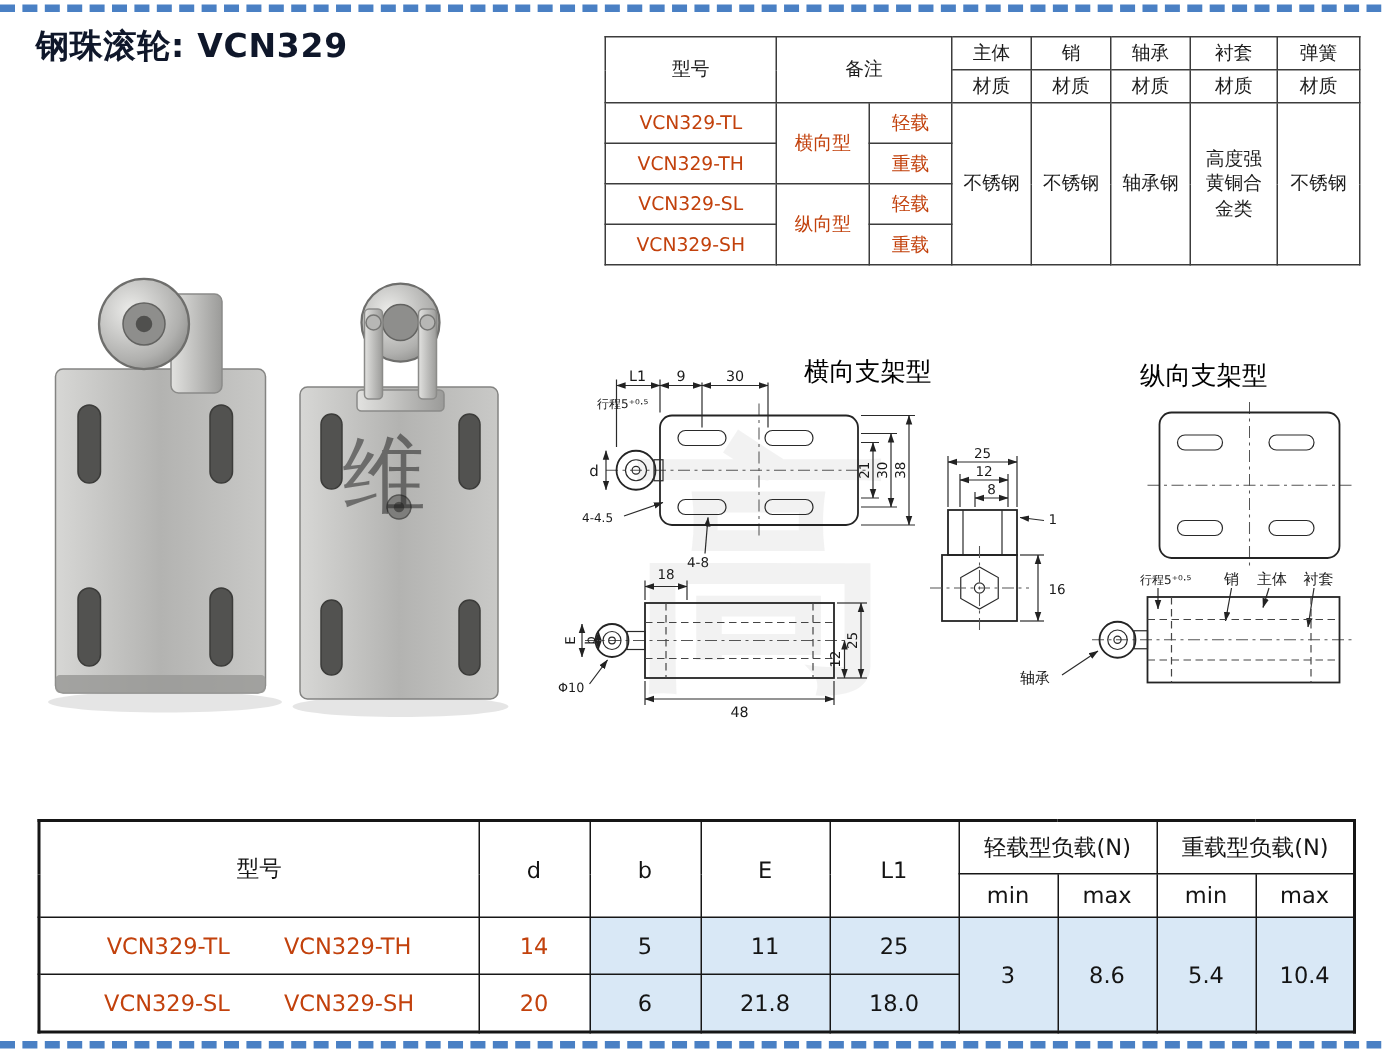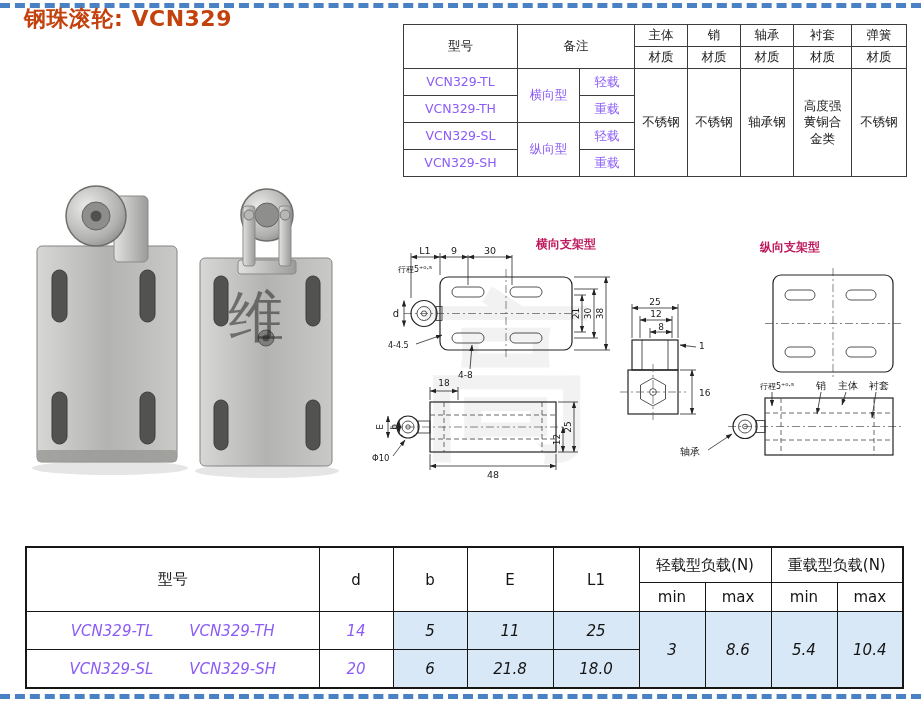--- a/index.html
+++ b/index.html
@@ -2,39 +2,39 @@
 <html><head>
 <meta charset="utf-8">
 <style>
   html,body{margin:0;padding:0;}
   body{width:921px;height:702px;position:relative;overflow:hidden;background:#ffffff;
        font-family:"DejaVu Sans","Liberation Sans",sans-serif;}
   .abs{position:absolute;}
   .dash{position:absolute;left:0;width:921px;height:0;border-top:5px dashed #4a80c4;}
   #dashTop{top:3px;}
   #dashBottom{top:694px;}
-  .title{position:absolute;left:24px;top:4px;font-size:22px;font-weight:700;color:#c2410c;letter-spacing:.5px;}
+  .title{position:absolute;left:24px;top:16px;font-size:22px;font-weight:700;color:#0f172a;letter-spacing:.5px;}
   table{border-collapse:collapse;table-layout:fixed;position:absolute;}
   
   .spec{left:403px;top:24px;width:503px;font-size:12.5px;color:#1c1c1c;}
   .spec td{border:1px solid #3c3c3c;text-align:center;vertical-align:middle;padding:0 1px;line-height:1.3;}
   .spec tr.hrow td{height:21px;}
   .spec tr.drow td{height:26px;}
   .spec td.bushing{padding:0 6px;}
-  .blue{color:#8b5cf6;}
+  .blue{color:#c2410c;}
   
   .dims{left:25px;top:546px;width:877px;font-size:15px;color:#141414;border:2px solid #161616;}
   .dims td{border:1px solid #161616;text-align:center;vertical-align:middle;}
   .dims tr.h1 td{height:32px;}
   .dims tr.h2 td{height:26px;}
-  .dims tr.dr td{height:35px;font-style:italic;}
+  .dims tr.dr td{height:35px;}
   .lb{background:#d9e8f6;}
   .modelpair span{display:inline-block;margin:0 18px;}
   
-  .dtitle{position:absolute;font-size:12px;font-weight:700;color:#be185d;}
+  .dtitle{position:absolute;font-size:17px;font-weight:400;color:#000000;}
   #titleH{left:536px;top:236px;}
   #titleV{left:760px;top:239px;}
   
   .wm{position:absolute;left:420px;top:262px;font-size:175px;font-weight:700;color:#3c3c3c;opacity:.06;pointer-events:none;}
   
   svg text{font-family:"DejaVu Sans","Liberation Sans",sans-serif;fill:#1a1a1a;}
   .ol{stroke:#242424;stroke-width:1.2;fill:none;}
   .tl{stroke:#2a2a2a;stroke-width:.8;fill:none;}
   .cl{stroke:#555;stroke-width:.7;fill:none;stroke-dasharray:8 3 2 3;}
   .hd{stroke:#444;stroke-width:.8;fill:none;stroke-dasharray:5 3;}

